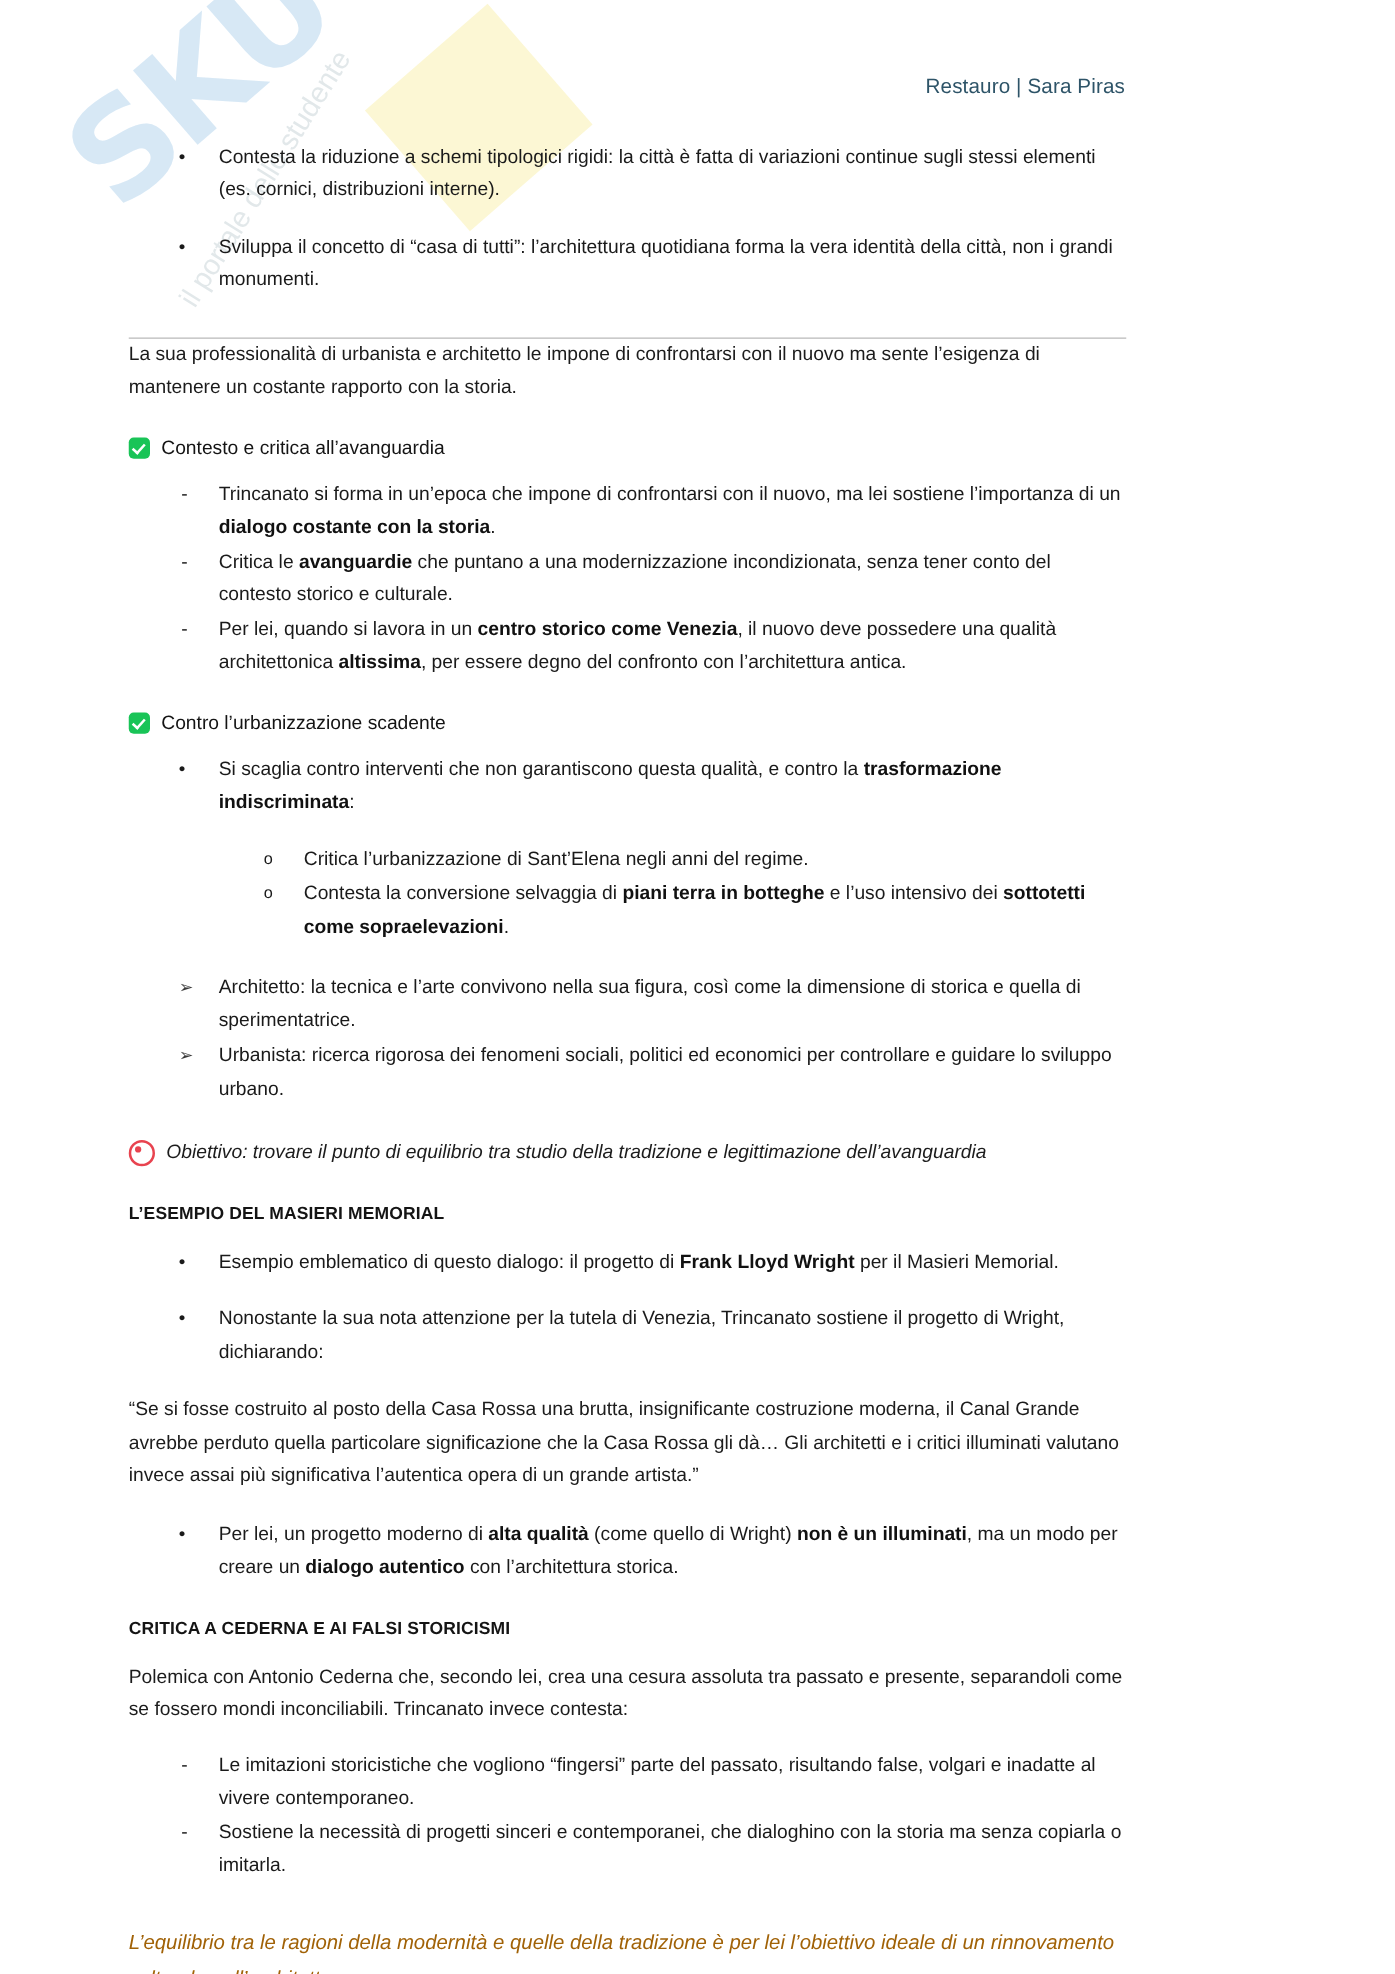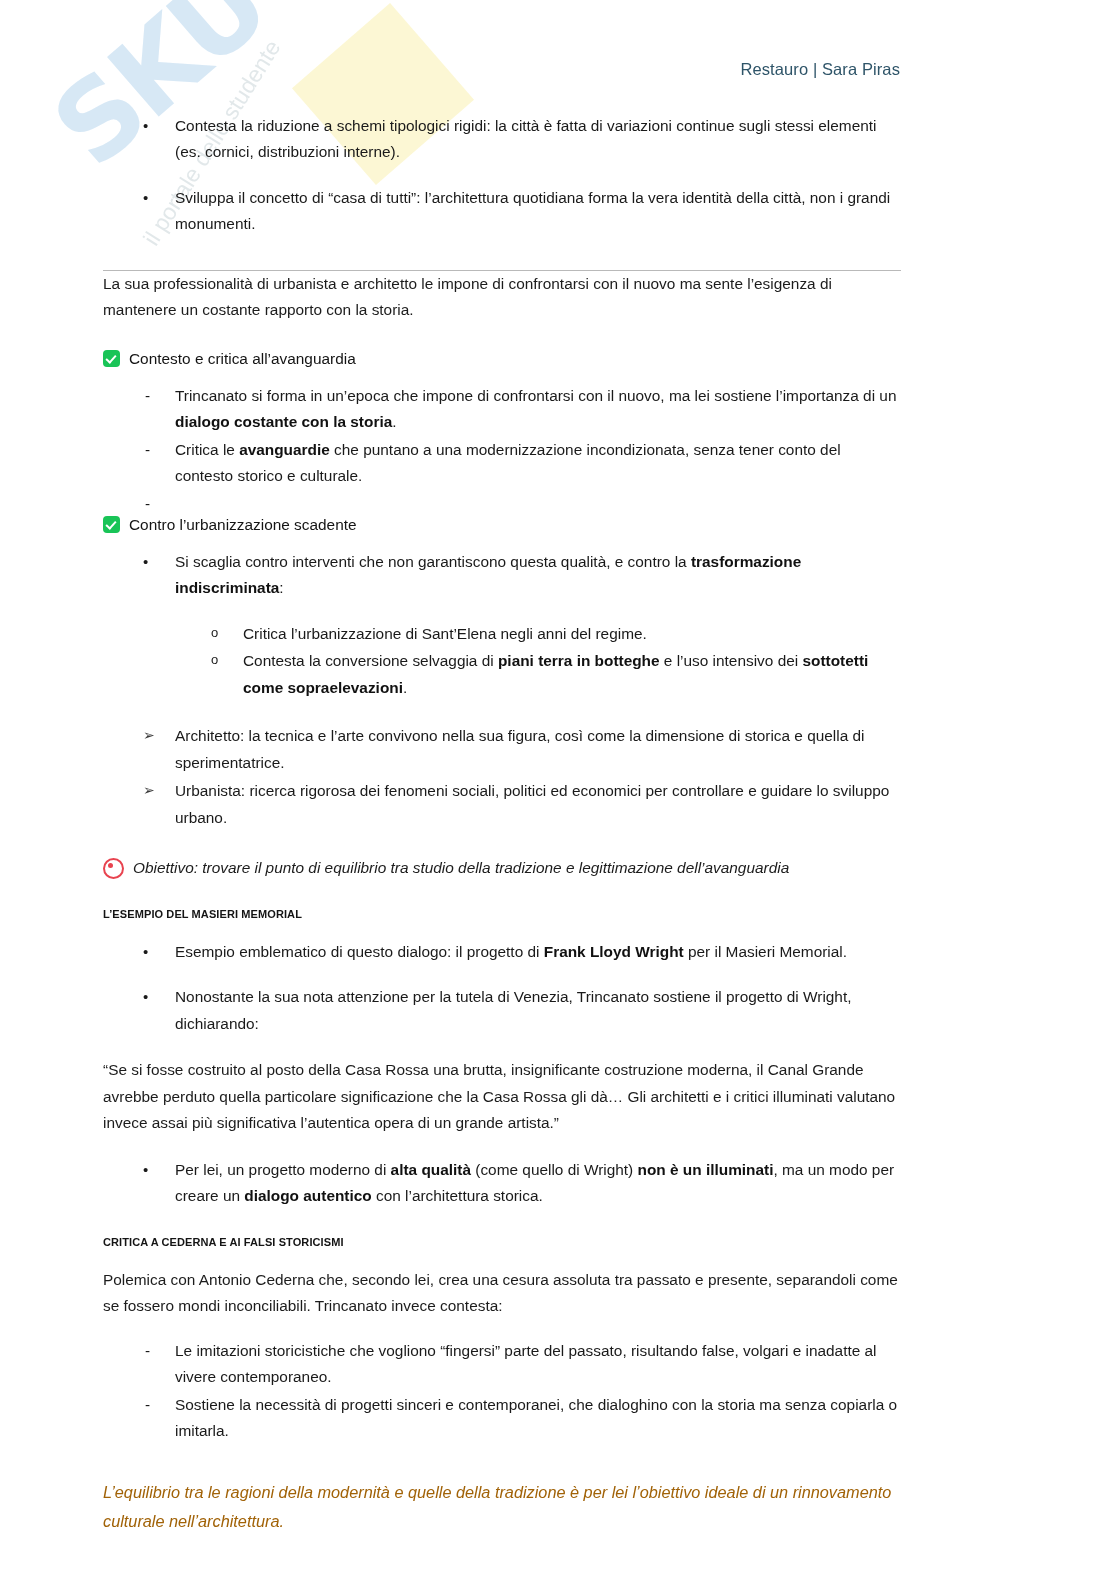--- a/index.html
+++ b/index.html
@@ -289,21 +289,21 @@
     left: 3.4px;
     top: 3.4px;
     width: 5px;
     height: 5px;
     border-radius: 50%;
     background: #e8434f;
   }
 
   
   .mini-heading {
-    font-size: 11px;
+    font-size: 14px;
     font-weight: bold;
     color: #141414;
     margin: 26px 0 19px 0;
     letter-spacing: .1px;
   }
 
   .para {
     font-size: 15.4px;
     line-height: 1.72;
     color: #1c1c1c;
@@ -362,20 +362,21 @@
       <li>
         <span class="mk">-</span>
         <span>Trincanato si forma in un’epoca che impone di confrontarsi con il nuovo, ma lei sostiene l’importanza di un <b>dialogo costante con la storia</b>.</span>
       </li>
       <li>
         <span class="mk">-</span>
         <span>Critica le <b>avanguardie</b> che puntano a una modernizzazione incondizionata, senza tener conto del contesto storico e culturale.</span>
       </li>
       <li>
         <span class="mk">-</span>
+        <span>Per lei, quando si lavora in un <b>centro storico come Venezia</b>, il nuovo deve possedere una qualità architettonica <b>altissima</b>, per essere degno del confronto con l’architettura antica.</span>
       </li>
     </ul>
 
     <div class="check-heading">
       <span class="check-icon"></span>
       <span>Contro l’urbanizzazione scadente</span>
     </div>
 
     <ul class="lvl1">
       <li>

